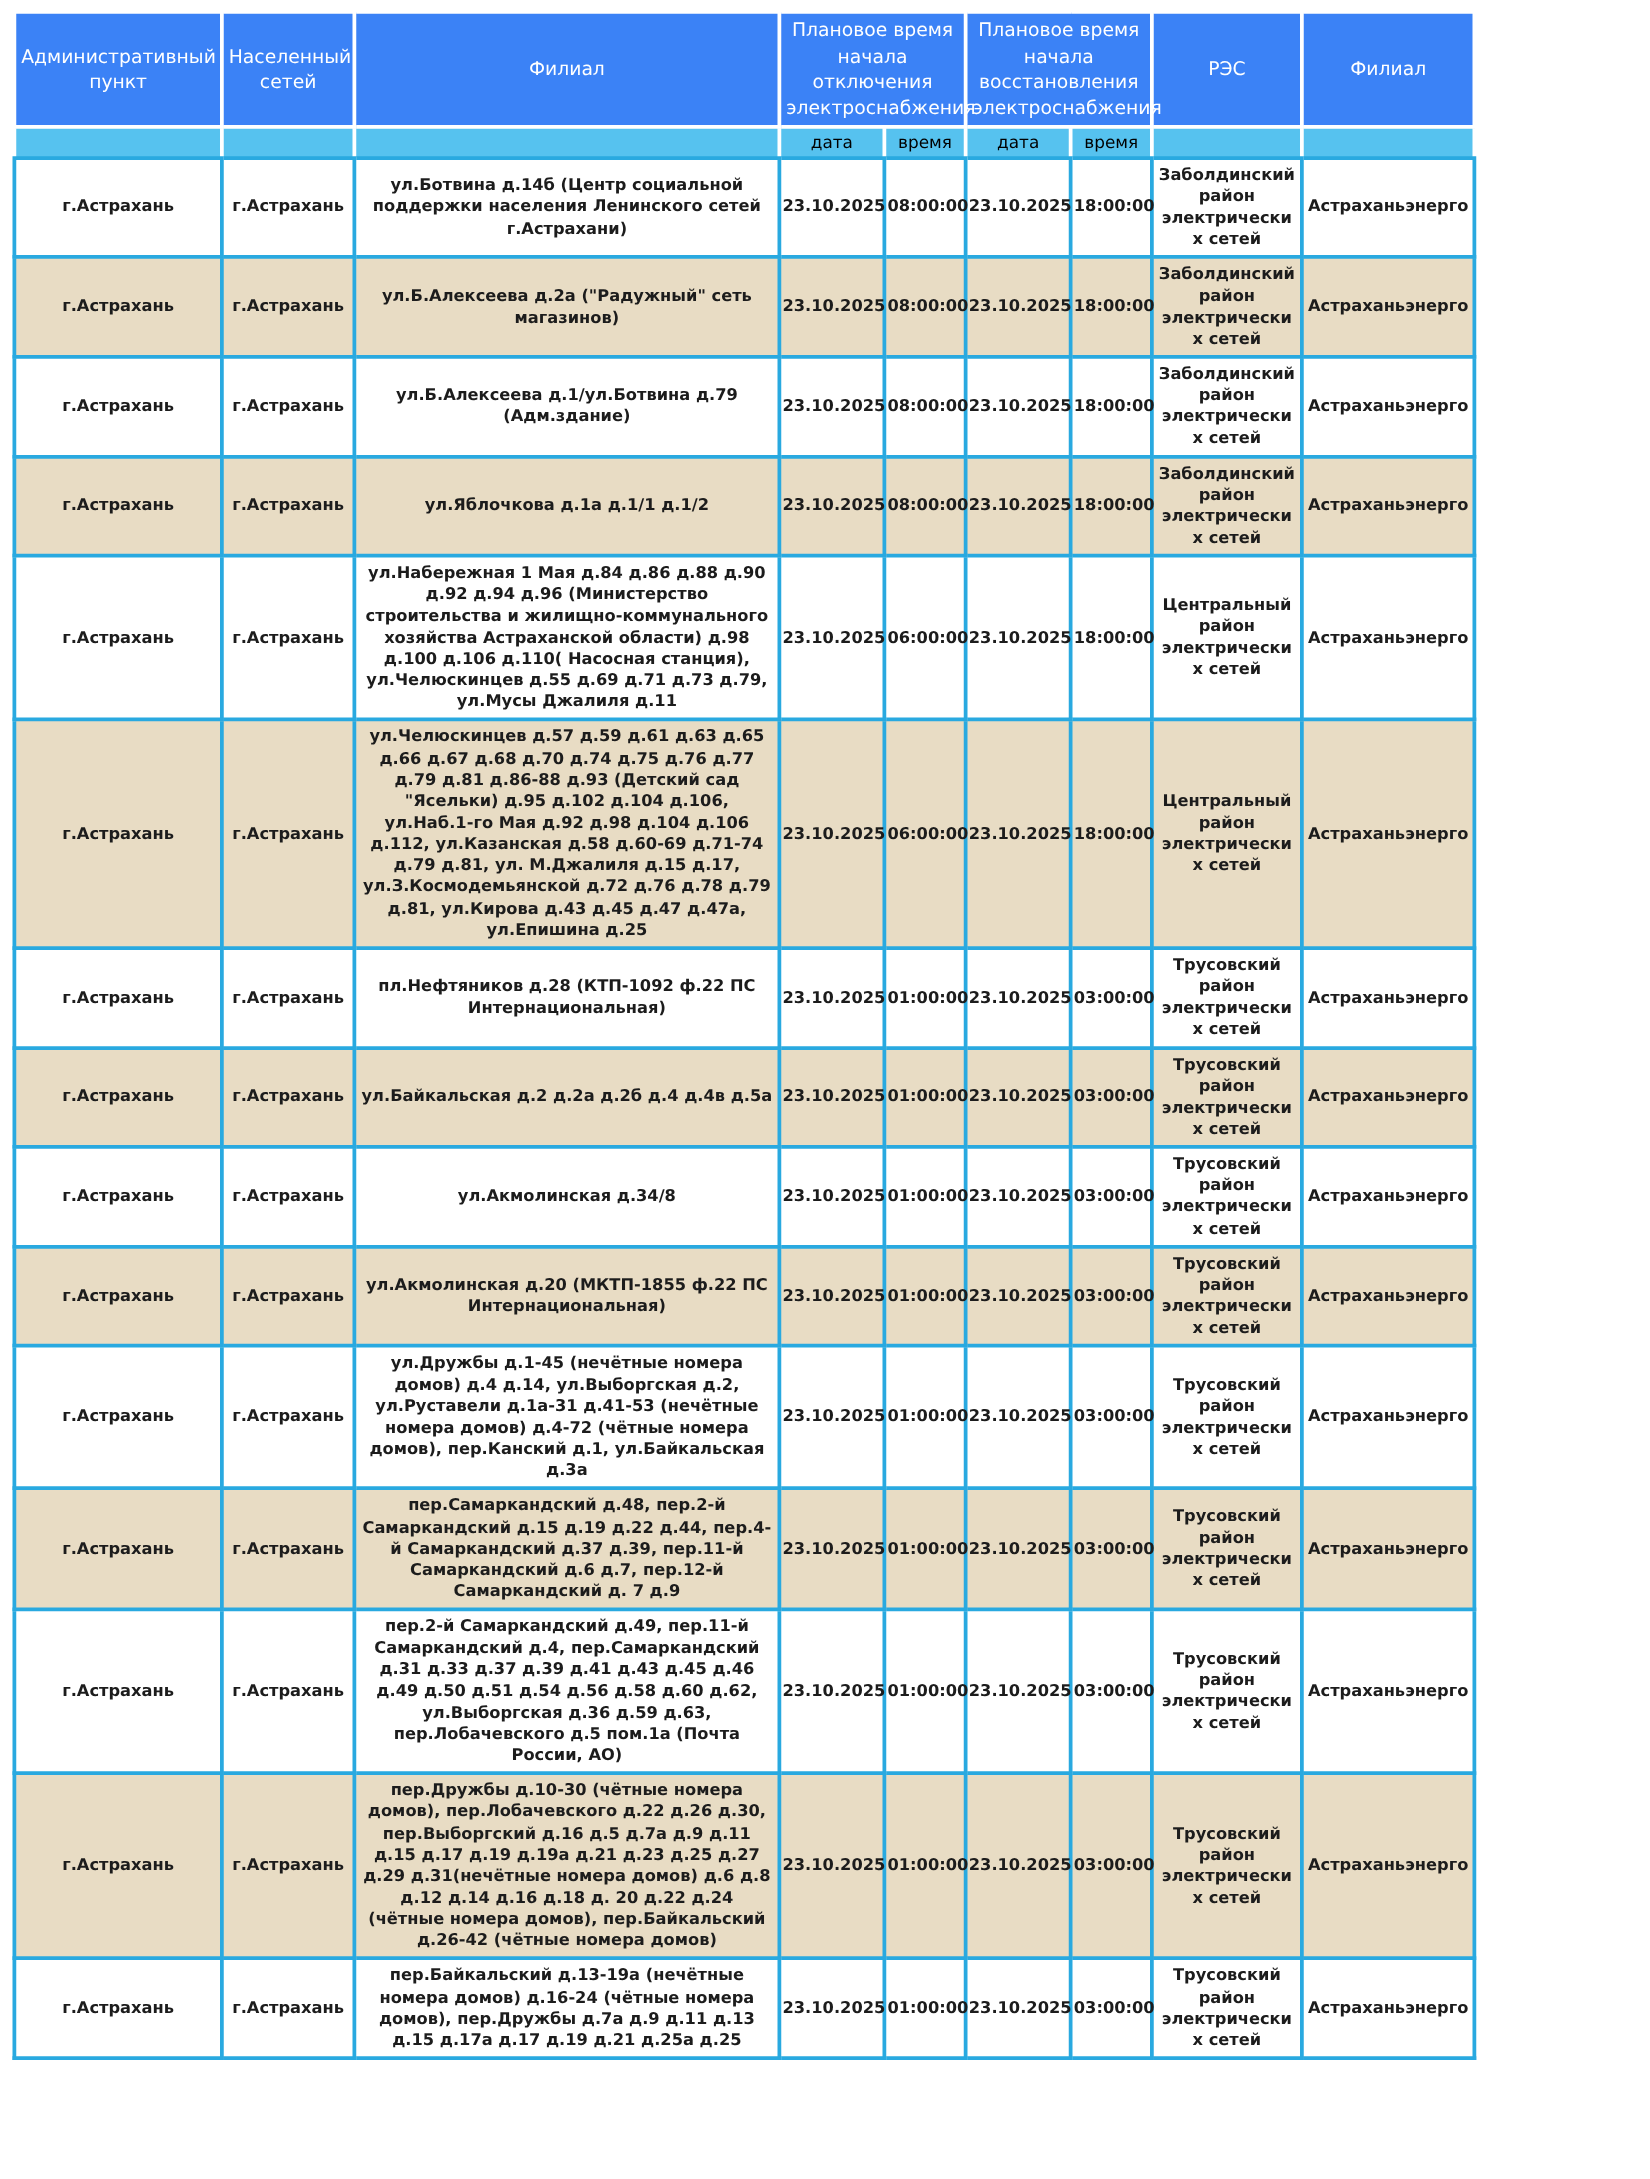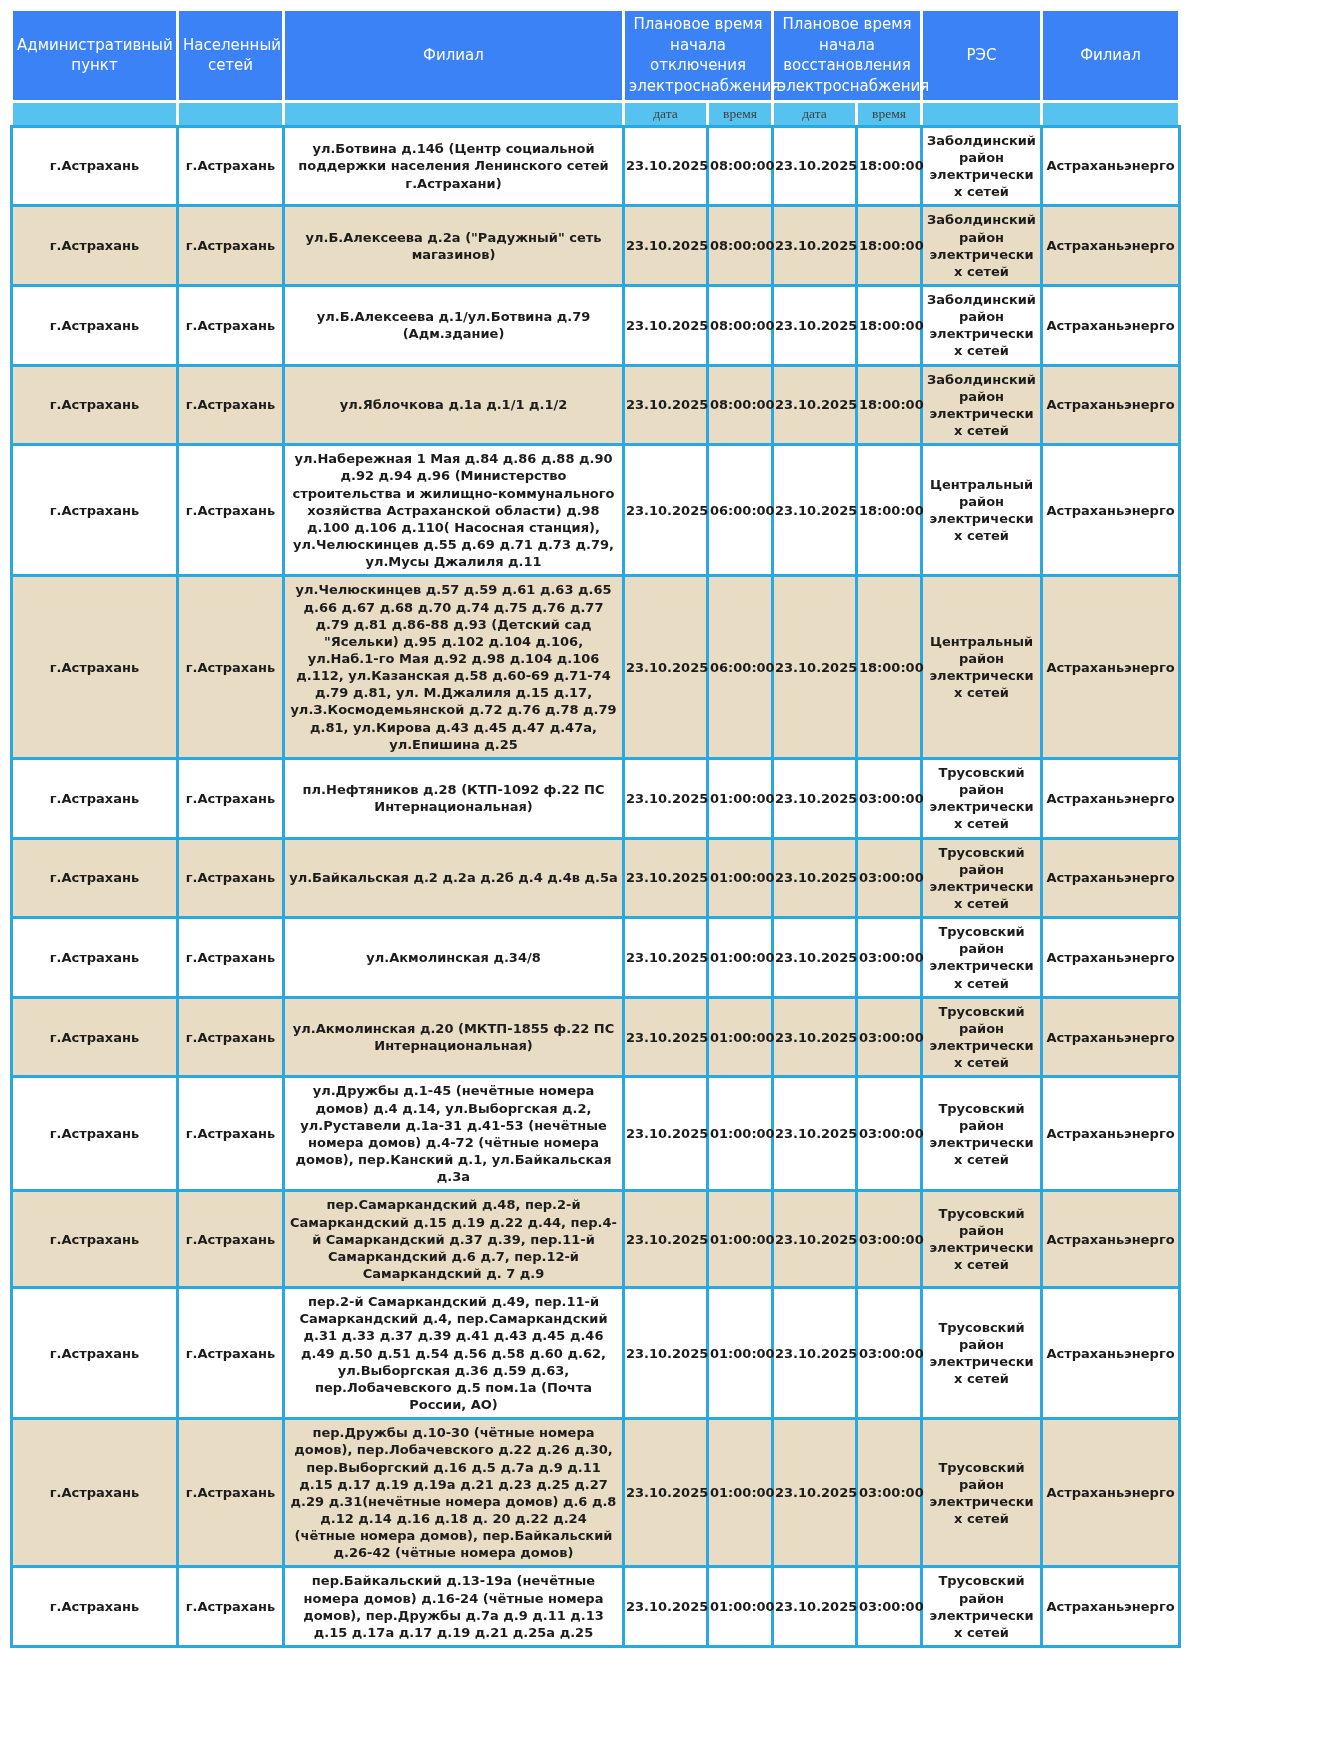--- a/index.html
+++ b/index.html
@@ -30,24 +30,23 @@
     font-weight:400;
     vertical-align:middle;text-align:center;
     border:3px solid #ffffff;
   }
   thead tr.main-head th{
     background:#3b82f6;color:#ffffff;
     font-size:15px;line-height:1.38;
     height:76px;padding:3px 4px;
   }
   thead tr.sub-head th{
-    background:#56c2ef;color:#404040;
+    background:#56c2ef;color:#000000;
     font-size:13.5px;height:20px;padding:1px 2px;
     border-bottom:3px solid #29a9e0;
-    font-family:Liberation Serif, serif;
   }
 
   
   tbody td{
     border:3px solid #29a9e0;
     background:#ffffff;
     color:#1c1c1c;
     font-size:13px;font-weight:700;
     line-height:1.32;
     text-align:center;vertical-align:middle;

